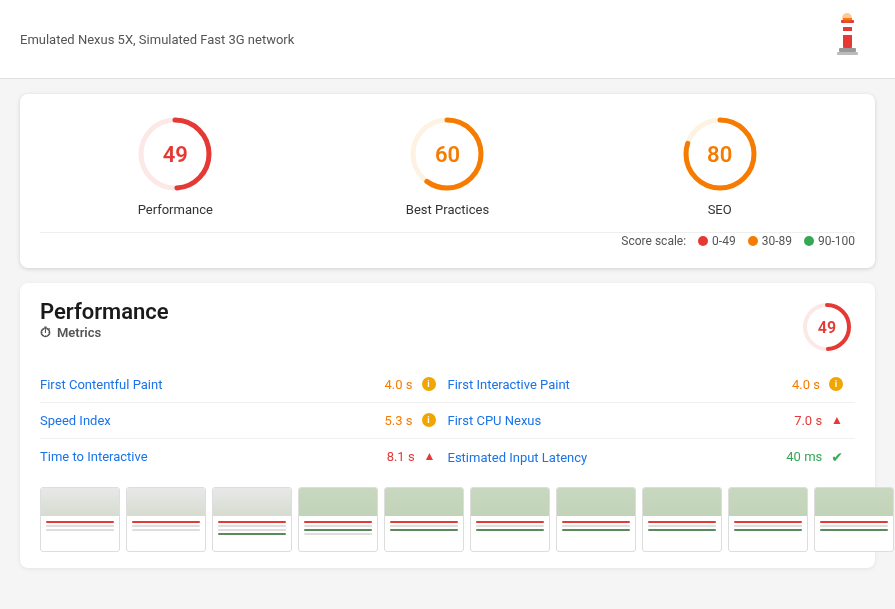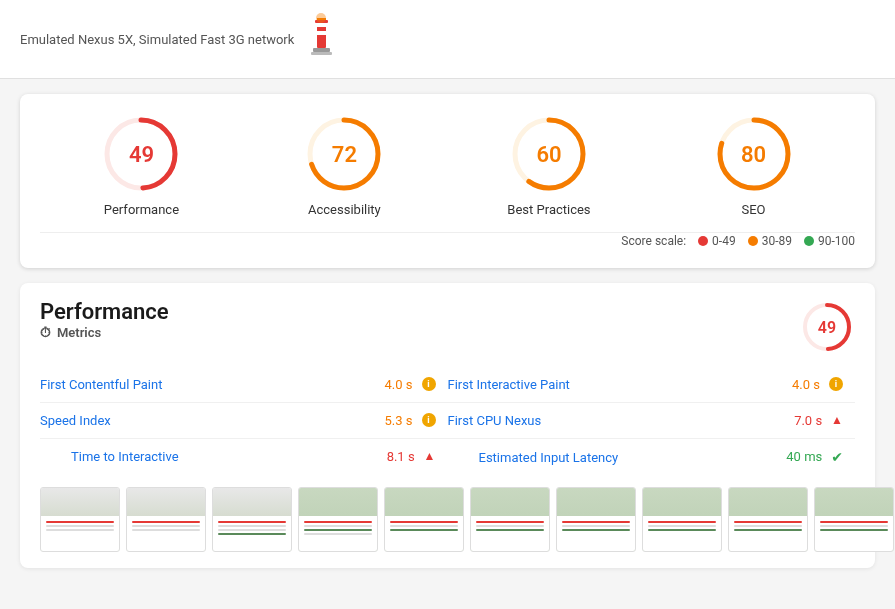--- a/index.html
+++ b/index.html
@@ -11,21 +11,21 @@
       width: 895px;
       min-height: 609px;
       overflow: hidden;
     }
 
     .top-bar {
       background: #fff;
       padding: 10px 20px;
       display: flex;
       align-items: center;
-      justify-content: flex-start;
+      justify-content: space-between;
       border-bottom: 1px solid #e0e0e0;
     }
 
     .top-bar-text {
       color: #555;
       font-size: 13px;
     }
 
     .scores-card {
       background: #fff;
@@ -166,21 +166,20 @@
     .metric-row {
       display: flex;
       align-items: center;
       justify-content: space-between;
       padding: 10px 12px 10px 0;
       border-bottom: 1px solid #f0f0f0;
     }
 
     .metric-row:last-child {
       border-bottom: none;
-      margin-left: 31px;
     }
 
     .metric-name {
       color: #1a73e8;
       font-size: 13px;
       cursor: pointer;
     }
 
     .metric-value {
       display: flex;
@@ -307,30 +306,20 @@
         <svg viewBox="0 0 80 80">
           <circle cx="40" cy="40" r="34" fill="none" stroke="#fce8e6" stroke-width="5"></circle>
           <circle cx="40" cy="40" r="34" fill="none" stroke="#e53935" stroke-width="5" stroke-dasharray="213.6" stroke-dashoffset="108.9" stroke-linecap="round"></circle>
         </svg>
         <span class="score-number" style="color:#e53935">49</span>
       </div>
       <span class="score-label">Performance</span>
     </div>
 
 
-    <div class="score-item">
-      <div class="score-circle">
-        <svg viewBox="0 0 80 80">
-          <circle cx="40" cy="40" r="34" fill="none" stroke="#fef3e2" stroke-width="5"></circle>
-          <circle cx="40" cy="40" r="34" fill="none" stroke="#f57c00" stroke-width="5" stroke-dasharray="213.6" stroke-dashoffset="64.1" stroke-linecap="round"></circle>
-        </svg>
-        <span class="score-number" style="color:#f57c00">72</span>
-      </div>
-      <span class="score-label">Accessibility</span>
-    </div>
 
     <div class="score-item">
       <div class="score-circle">
         <svg viewBox="0 0 80 80">
           <circle cx="40" cy="40" r="34" fill="none" stroke="#fef3e2" stroke-width="5"></circle>
           <circle cx="40" cy="40" r="34" fill="none" stroke="#f57c00" stroke-width="5" stroke-dasharray="213.6" stroke-dashoffset="85.4" stroke-linecap="round"></circle>
         </svg>
         <span class="score-number" style="color:#f57c00">60</span>
       </div>
       <span class="score-label">Best Practices</span>

